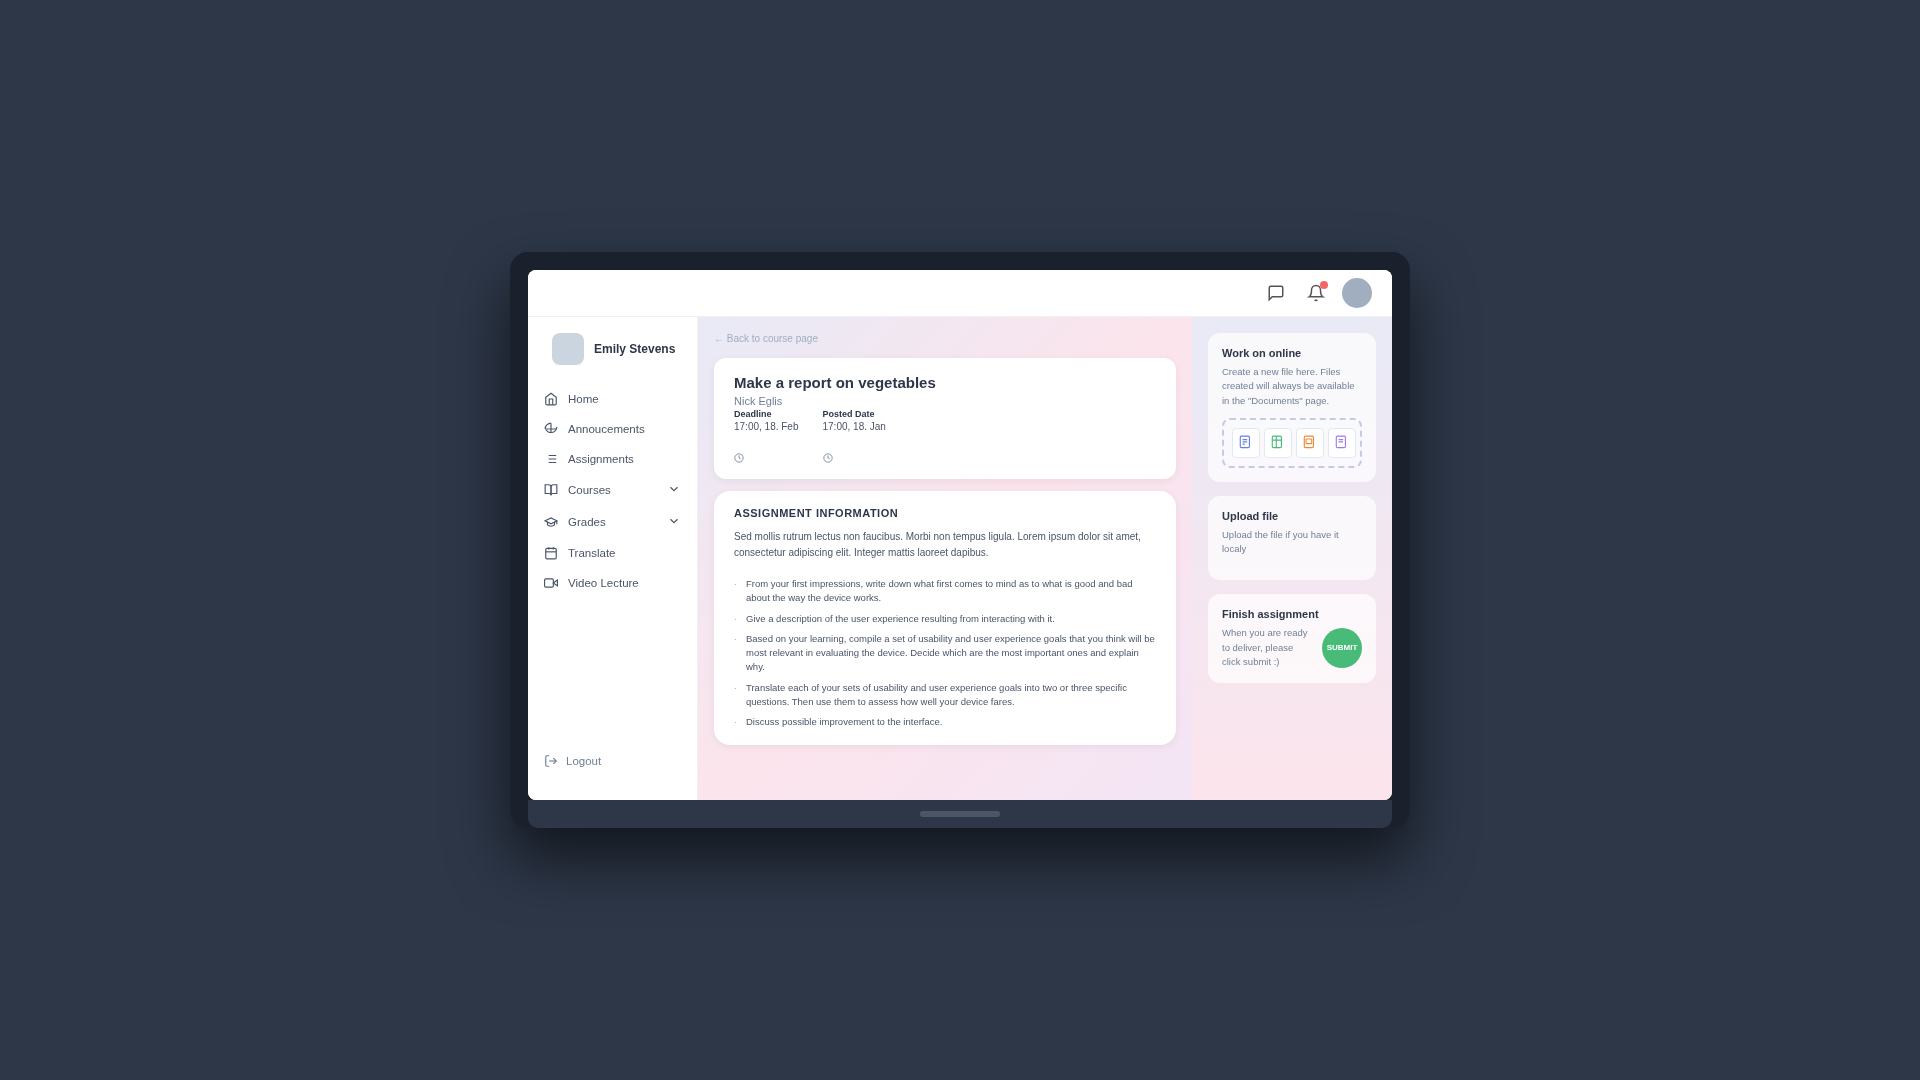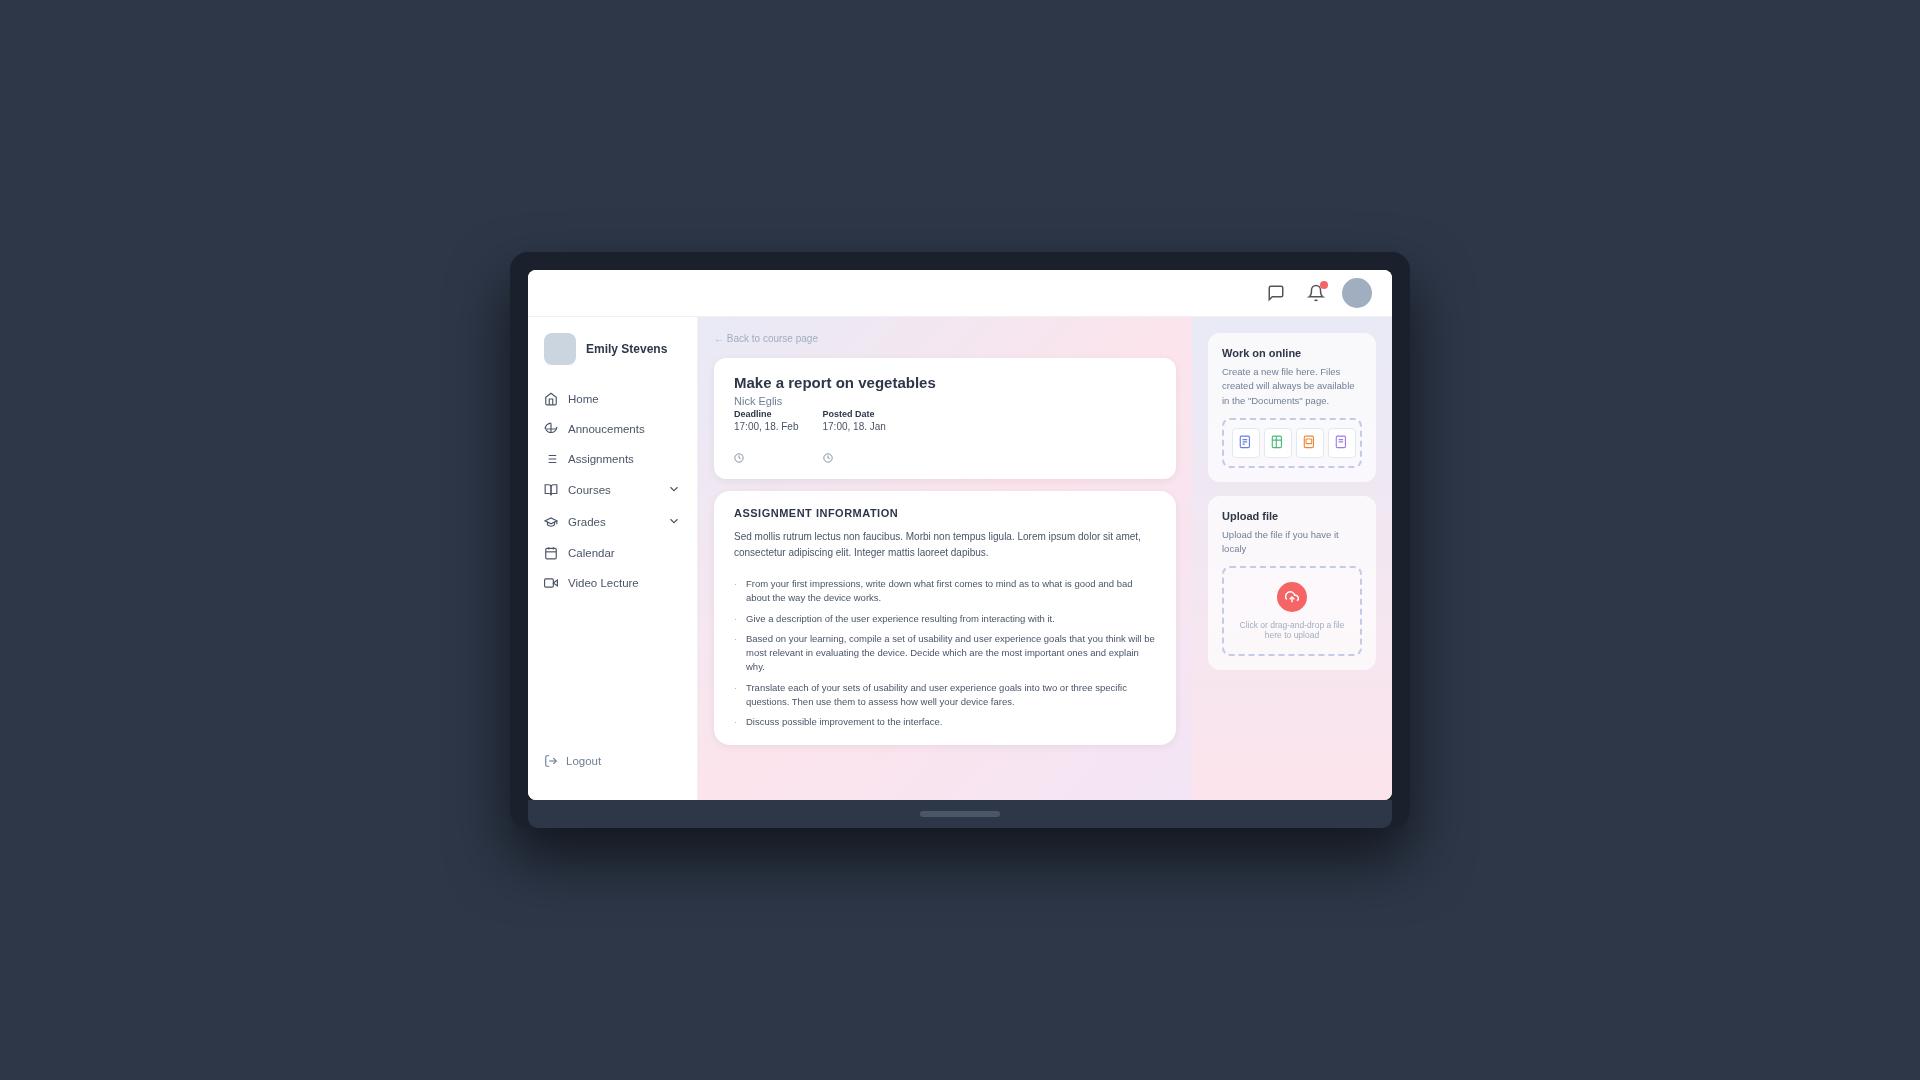--- a/index.html
+++ b/index.html
@@ -106,20 +106,21 @@
       display: flex;
       flex-direction: column;
       padding: 16px 0;
     }
 
     .user-section {
       display: flex;
       align-items: center;
       gap: 10px;
       padding: 0 16px 20px 16px;
+      margin-left: 8px;
     }
 
     .user-avatar {
       width: 32px;
       height: 32px;
       border-radius: 8px;
       background: #cbd5e0;
     }
 
     .user-name {
@@ -486,21 +487,21 @@
                   </svg>
               </span>
             </div>
             <div class="nav-item">
               <svg viewBox="0 0 24 24" fill="none" stroke="currentColor" stroke-width="2">
                   <rect x="3" y="4" width="18" height="18" rx="2" ry="2"></rect>
                   <line x1="16" y1="2" x2="16" y2="6"></line>
                   <line x1="8" y1="2" x2="8" y2="6"></line>
                   <line x1="3" y1="10" x2="21" y2="10"></line>
                 </svg>
-              <span>Calendar</span>
+              <span>Translate</span>
             </div>
             <div class="nav-item">
               <svg viewBox="0 0 24 24" fill="none" stroke="currentColor" stroke-width="2">
                   <polygon points="23 7 16 12 23 17 23 7"></polygon>
                   <rect x="1" y="5" width="15" height="14" rx="2" ry="2"></rect>
                 </svg>
               <span>Video Lecture</span>
             </div>
           </nav>
 
@@ -595,30 +596,27 @@
                     <line x1="6" y1="8" x2="14" y2="8"></line>
                     <line x1="6" y1="12" x2="14" y2="12"></line>
                   </svg>
               </button>
             </div>
           </div>
 
           <div class="panel-section">
             <div class="panel-title">Upload file</div>
             <div class="panel-text">Upload the file if you have it localy</div>
-            <div class="upload-area">
-              <div class="upload-icon-circle">
-                <svg width="14" height="14" viewBox="0 0 24 24" fill="none" stroke="white" stroke-width="2.5">
-                    <polyline points="16 16 12 12 8 16"></polyline>
-                    <line x1="12" y1="12" x2="12" y2="21"></line>
-                    <path d="M20.39 18.39A5 5 0 0 0 18 9h-1.26A8 8 0 1 0 3 16.3"></path>
-                  </svg>
-              </div>
-              <div class="upload-text">Click or drag-and-drop a file here to upload</div>
-            </div>
-          </div>
-
+          </div>
+
+          <div class="panel-section">
+            <div class="panel-title">Finish assignment</div>
+            <div class="finish-row">
+              <div class="finish-text">When you are ready to deliver, please click submit :)</div>
+              <div class="submit-btn">SUBMIT</div>
+            </div>
+          </div>
         </div>
       </div>
     </div>
   </div>
   <div class="laptop-base"></div>
 </div>
 
 </body></html>

